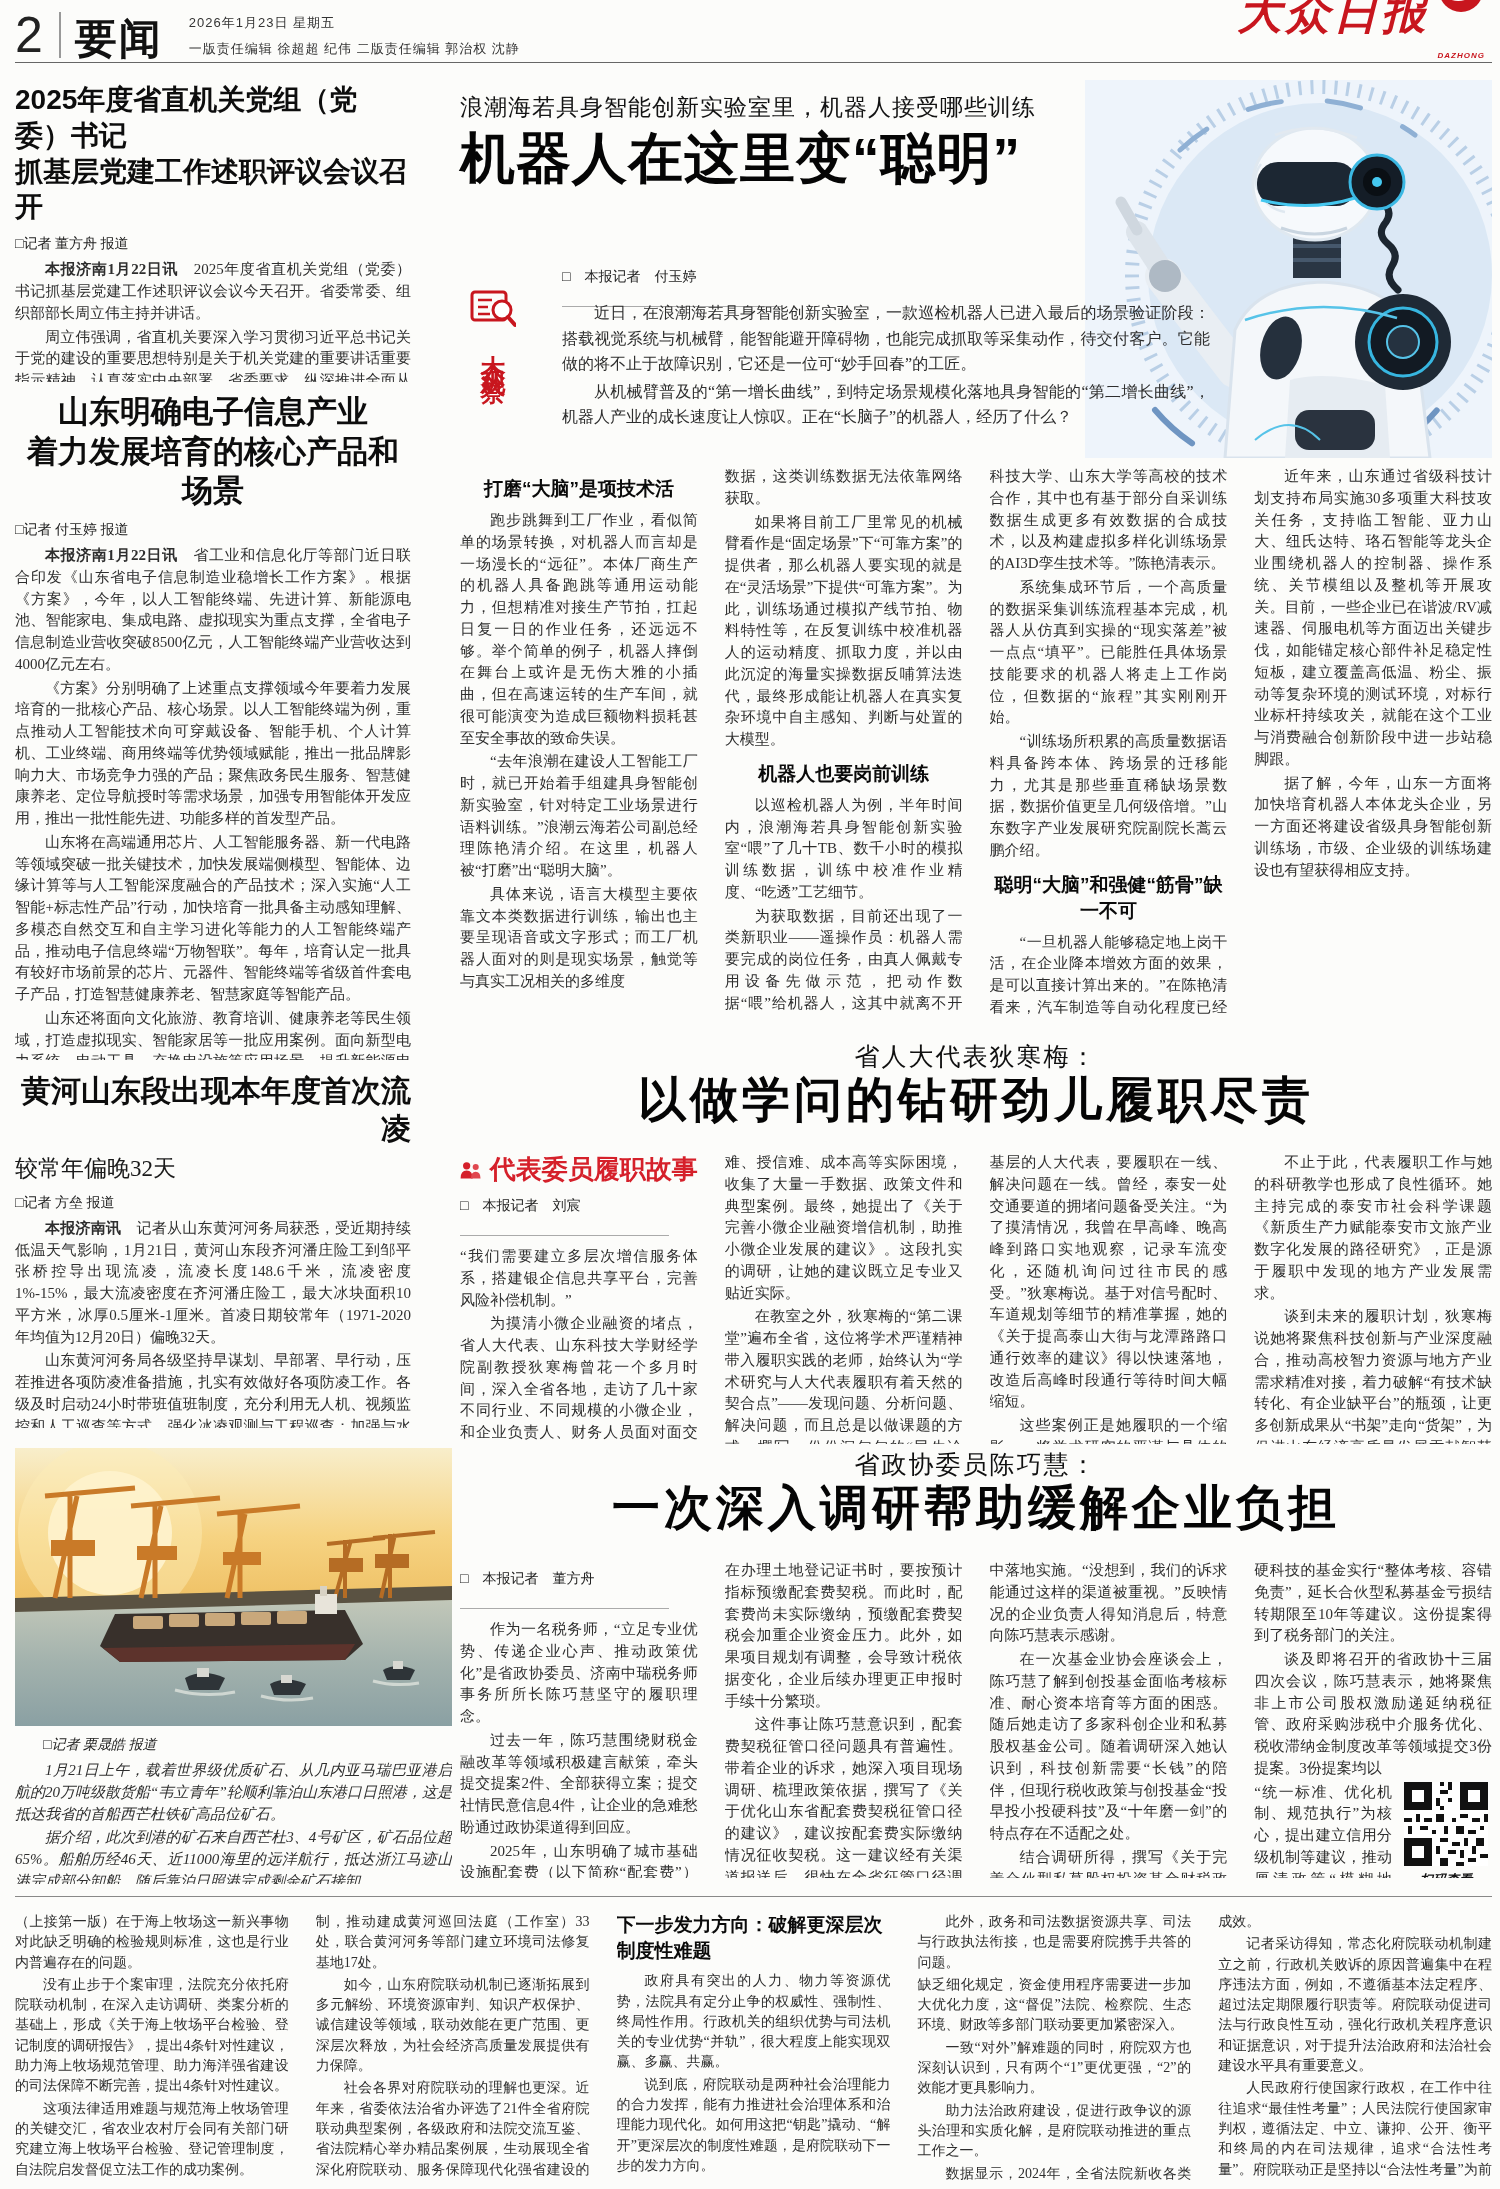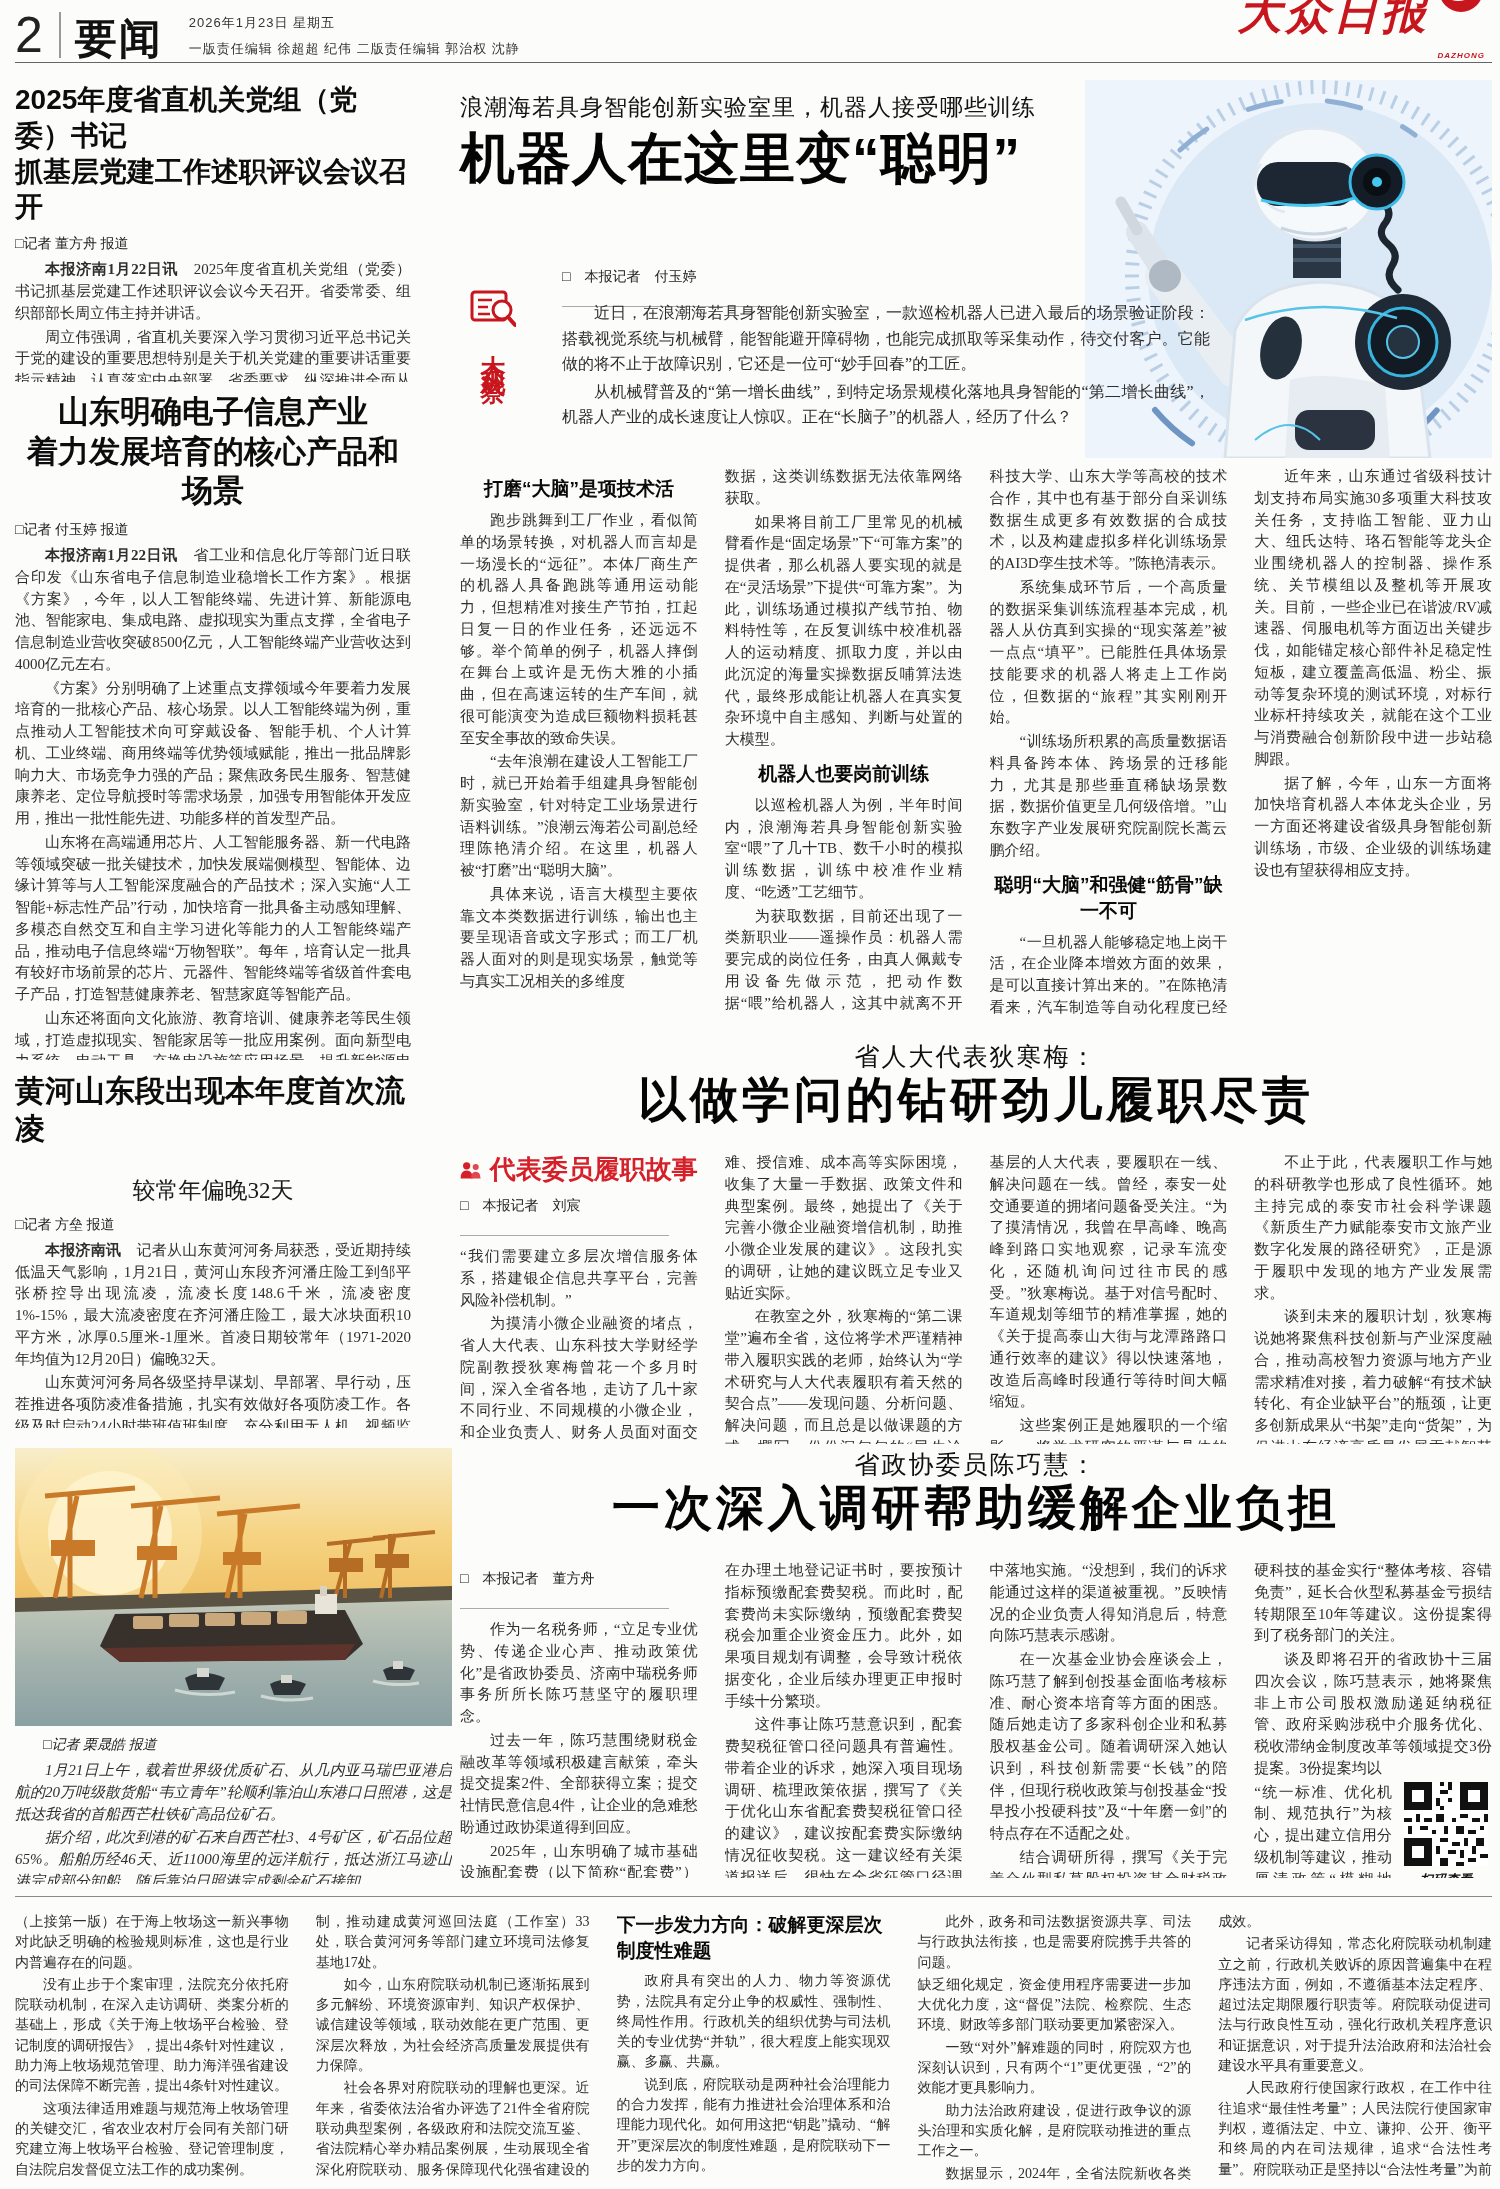--- a/index.html
+++ b/index.html
@@ -96,22 +96,22 @@
   <div class="byline">□记者 付玉婷 报道</div>
   <p class="para"><b class="dateline">本报济南1月22日讯　</b><span>省工业和信息化厅等部门近日联合印发《山东省电子信息制造业稳增长工作方案》。根据《方案》，今年，以人工智能终端、先进计算、新能源电池、智能家电、集成电路、虚拟现实为重点支撑，全省电子信息制造业营收突破8500亿元，人工智能终端产业营收达到4000亿元左右。</span></p>
   <div class="plist">
       <p class="para">《方案》分别明确了上述重点支撑领域今年要着力发展培育的一批核心产品、核心场景。以人工智能终端为例，重点推动人工智能技术向可穿戴设备、智能手机、个人计算机、工业终端、商用终端等优势领域赋能，推出一批品牌影响力大、市场竞争力强的产品；聚焦政务民生服务、智慧健康养老、定位导航授时等需求场景，加强专用智能体开发应用，推出一批性能先进、功能多样的首发型产品。</p>
       <p class="para">山东将在高端通用芯片、人工智能服务器、新一代电路等领域突破一批关键技术，加快发展端侧模型、智能体、边缘计算等与人工智能深度融合的产品技术；深入实施“人工智能+标志性产品”行动，加快培育一批具备主动感知理解、多模态自然交互和自主学习进化等能力的人工智能终端产品，推动电子信息终端“万物智联”。每年，培育认定一批具有较好市场前景的芯片、元器件、智能终端等省级首件套电子产品，打造智慧健康养老、智慧家庭等智能产品。</p>
       <p class="para">山东还将面向文化旅游、教育培训、健康养老等民生领域，打造虚拟现实、智能家居等一批应用案例。面向新型电力系统、电动工具、充换电设施等应用场景，提升新能源电池创新应用；面向制造、能源、农业等重点行业，分类研究探索融合发展模式，加强新技术、新产品的应用推广。</p>
     </div>
 </div>
 
 <div class="abs" style="left:15px;top:1072px;width:396px;height:356px;overflow:hidden;">
-  <div class="a-title" style="font-size:30px;text-align:left;">黄河山东段出现本年度首次流凌</div>
-  <div style="font-size:23px;text-align:center;margin-top:26px;color:#1a1a1a;">较常年偏晚32天</div>
+  <div class="a-title" style="font-size:30px;text-align:right;">黄河山东段出现本年度首次流凌</div>
+  <div style="font-size:23px;margin-top:4px;color:#1a1a1a;">较常年偏晚32天</div>
   <div class="byline">□记者 方垒 报道</div>
   <p class="para"><b class="dateline">本报济南讯　</b><span>记者从山东黄河河务局获悉，受近期持续低温天气影响，1月21日，黄河山东段齐河潘庄险工到邹平张桥控导出现流凌，流凌长度148.6千米，流凌密度1%-15%，最大流凌密度在齐河潘庄险工，最大冰块面积10平方米，冰厚0.5厘米-1厘米。首凌日期较常年（1971-2020年均值为12月20日）偏晚32天。</span></p>
   <div class="plist">
       <p class="para">山东黄河河务局各级坚持早谋划、早部署、早行动，压茬推进各项防凌准备措施，扎实有效做好各项防凌工作。各级及时启动24小时带班值班制度，充分利用无人机、视频监控和人工巡查等方式，强化冰凌观测与工程巡查；加强与水文、气象等部门的沟通对接，结合气象预报与河道流量情况，做好凌情分析预测。</p>
     </div>
 </div>
 
 <div class="abs kicker hei" style="left:460px;top:92px;width:1000px;">浪潮海若具身智能创新实验室里，机器人接受哪些训练</div>
 <div class="abs feat-title hei" style="left:460px;top:128px;width:640px;">机器人在这里变“聪明”</div>
 

